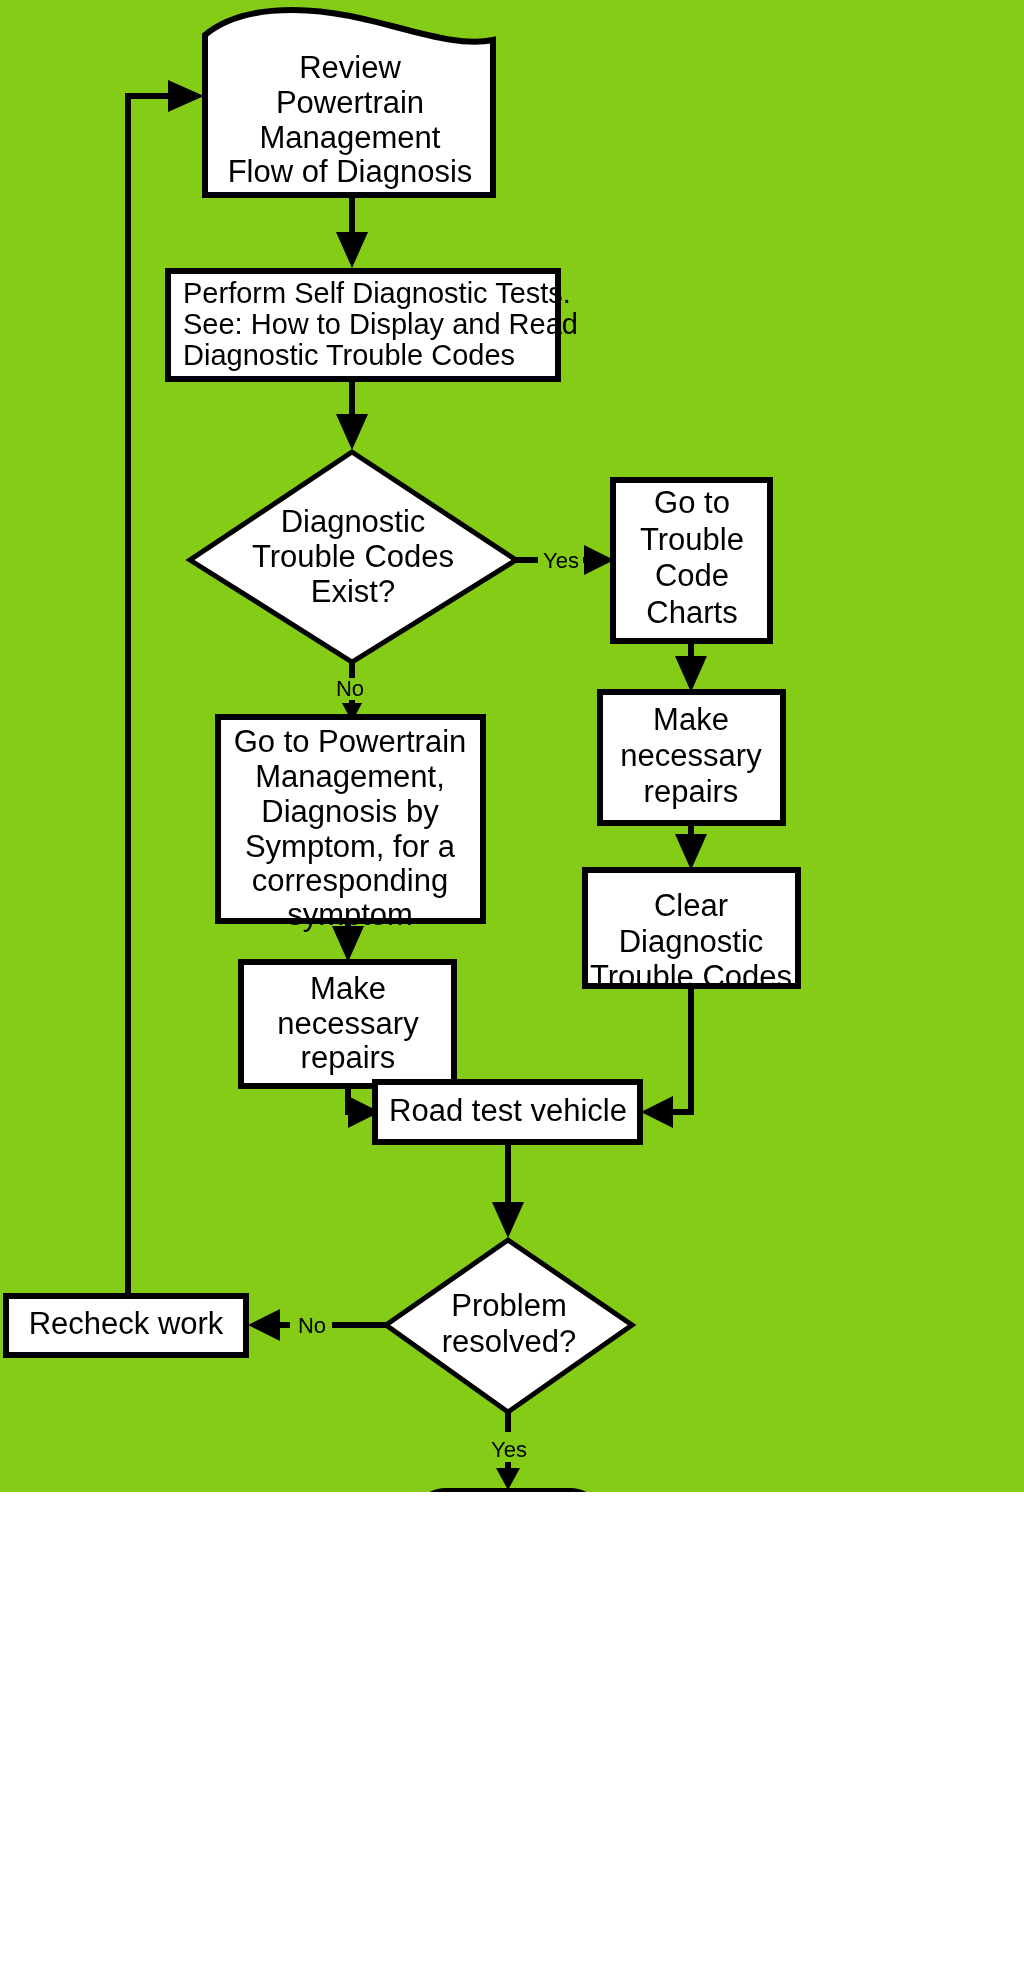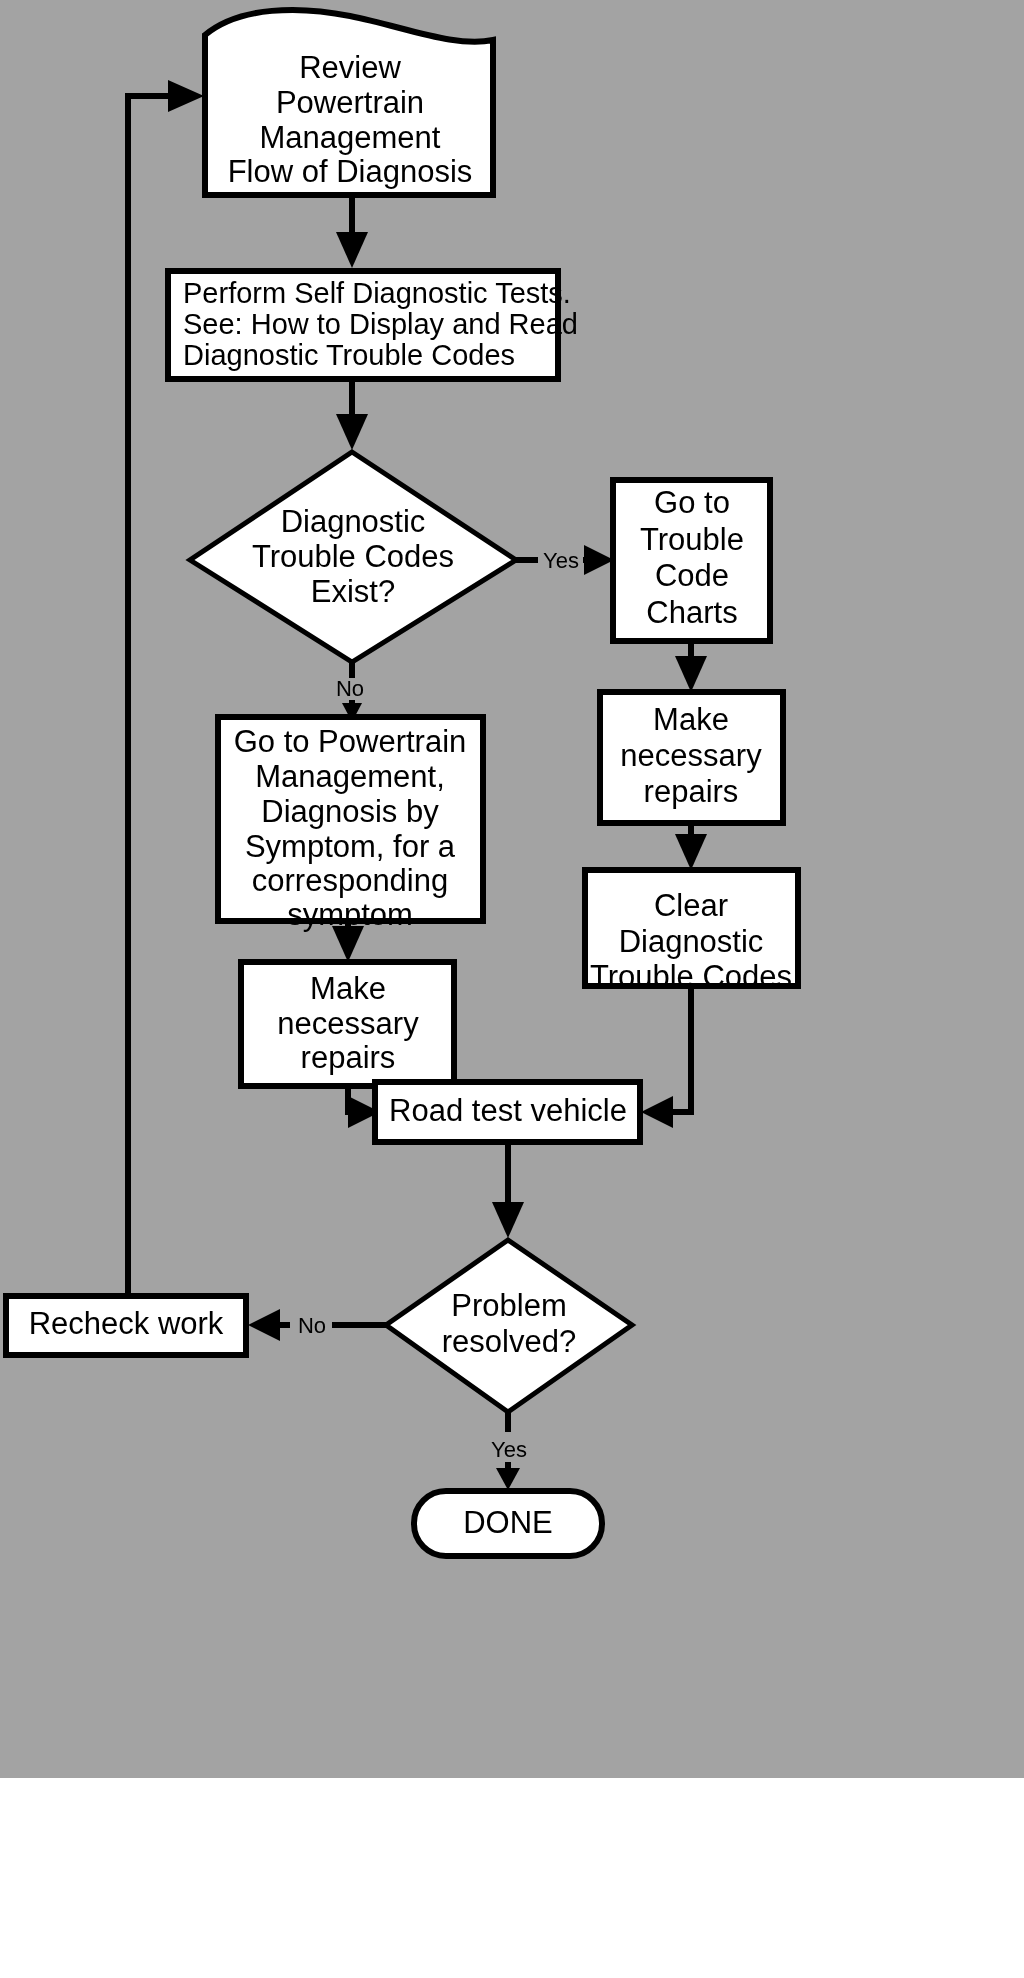--- a/index.html
+++ b/index.html
@@ -4,22 +4,22 @@
 <title>Powertrain Diagnosis Flowchart</title>
 <style>
   html,body{margin:0;padding:0;background:#ffffff;}
   body{
     font-family:"Liberation Sans","DejaVu Sans",sans-serif;
     color:#000000;
   }
   #page{
     position:relative;
     width:1024px;
-    height:1778px;
-    background:#a3a3a3;
+    height:1492px;
+    background:#84cc16;
     overflow:hidden;
   }
   #fc{
     position:absolute;
     left:0; top:0;
     width:1024px;
     height:1978px;
   }
   
   .node-text{

